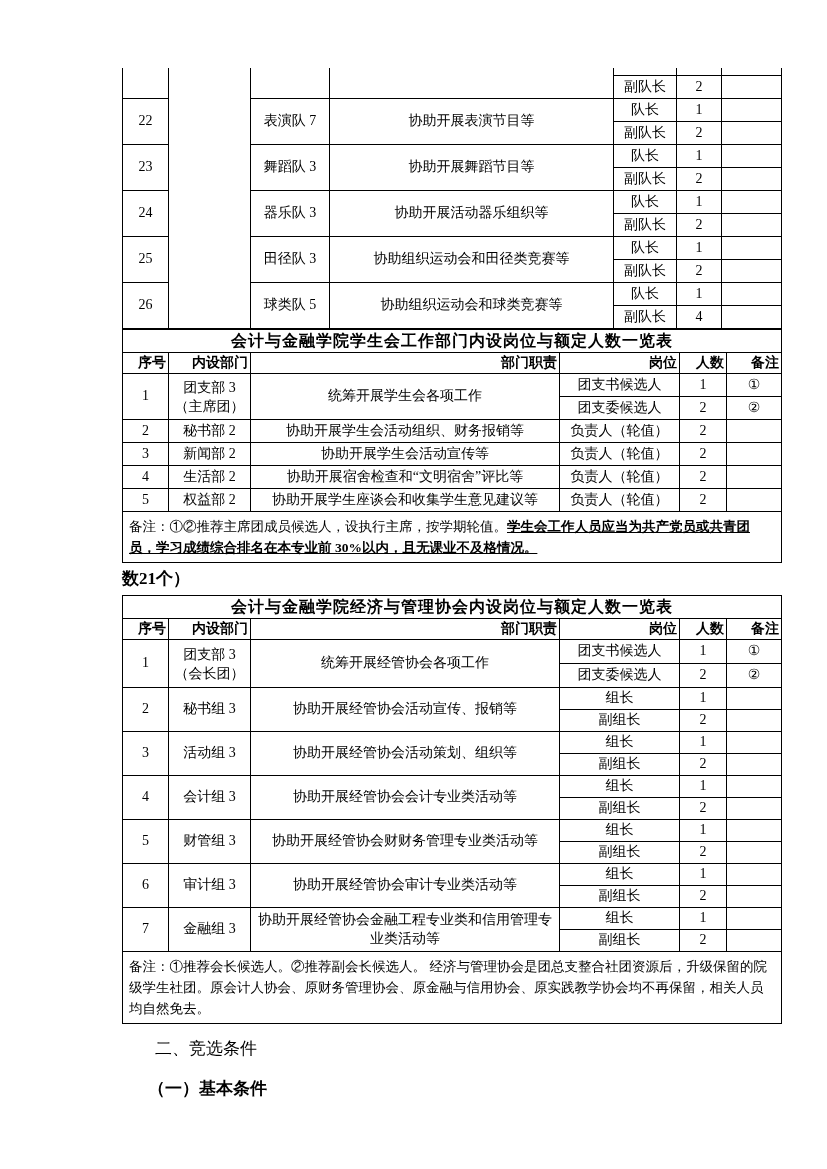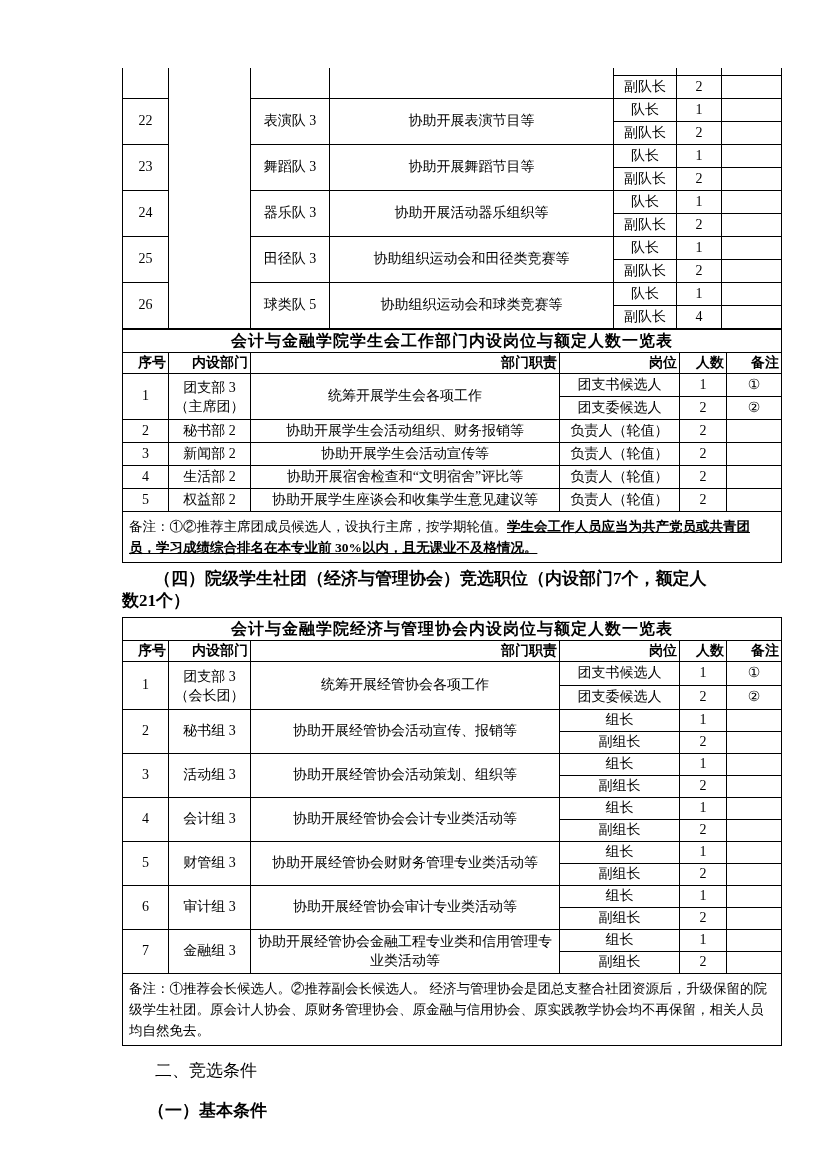--- a/index.html
+++ b/index.html
@@ -61,21 +61,21 @@
       <td class="nt"></td>
     </tr>
     <tr class="r22">
       <td>副队长</td>
       <td>2</td>
       <td></td>
     </tr>
 
     <tr class="r22">
       <td rowspan="2">22</td>
-      <td rowspan="2">表演队 3</td>
+      <td rowspan="2">表演队 7</td>
       <td rowspan="2">协助开展表演节目等</td>
       <td>队长</td>
       <td>1</td>
       <td></td>
     </tr>
     <tr class="r22">
       <td>副队长</td>
       <td>2</td>
       <td></td>
     </tr>
@@ -210,21 +210,20 @@
     </tr>
     <tr>
       <td colspan="6" class="note">
         <span>备注：①②推荐主席团成员候选人，设执行主席，按学期轮值。</span><span class="bu">学生会工作人员应当为共产党员或共青团员，学习成绩综合排名在本专业前 30%以内，且无课业不及格情况。</span>
       </td>
     </tr>
   </tbody>
     </table>
 
   <div class="h4-wrap">
-    <div class="h4-l1">（四）院级学生社团（经济与管理协会）竞选职位（内设部门7个，额定人</div>
     <div class="h4-l2">数21个）</div>
   </div>
 
   <table>
     <colgroup>
       <col style="width:46px">
         <col style="width:82px">
         <col style="width:309px">
       <col style="width:120px">
         <col style="width:47px">

